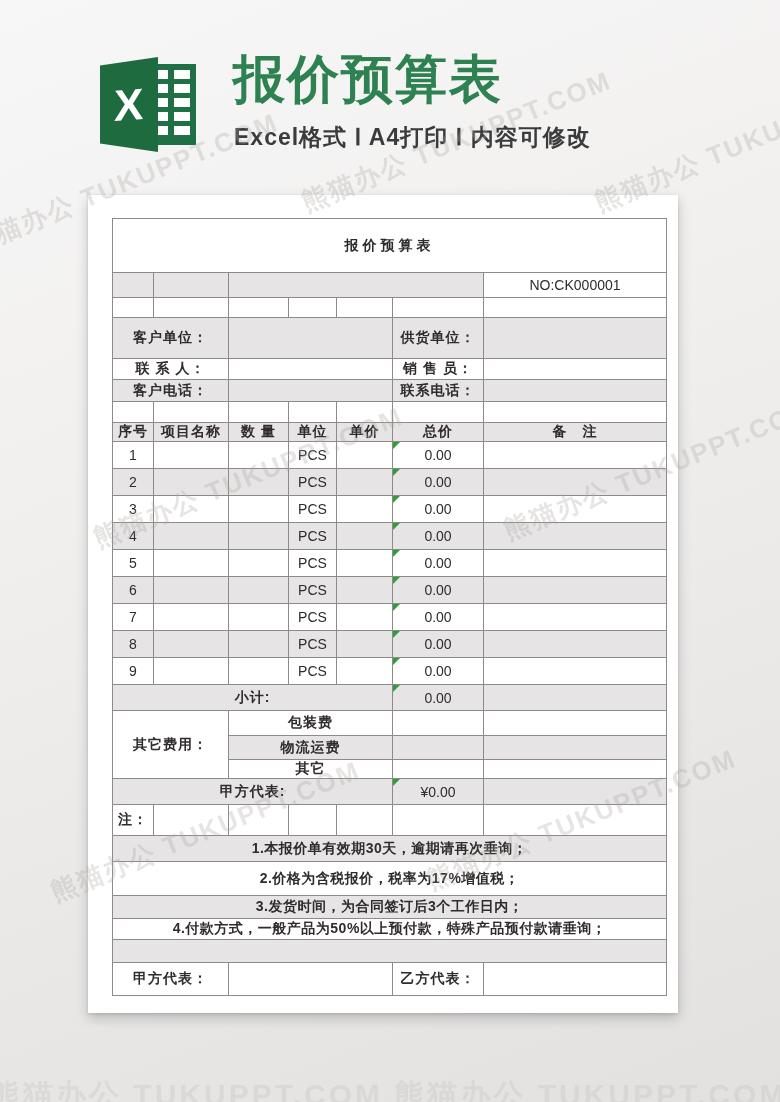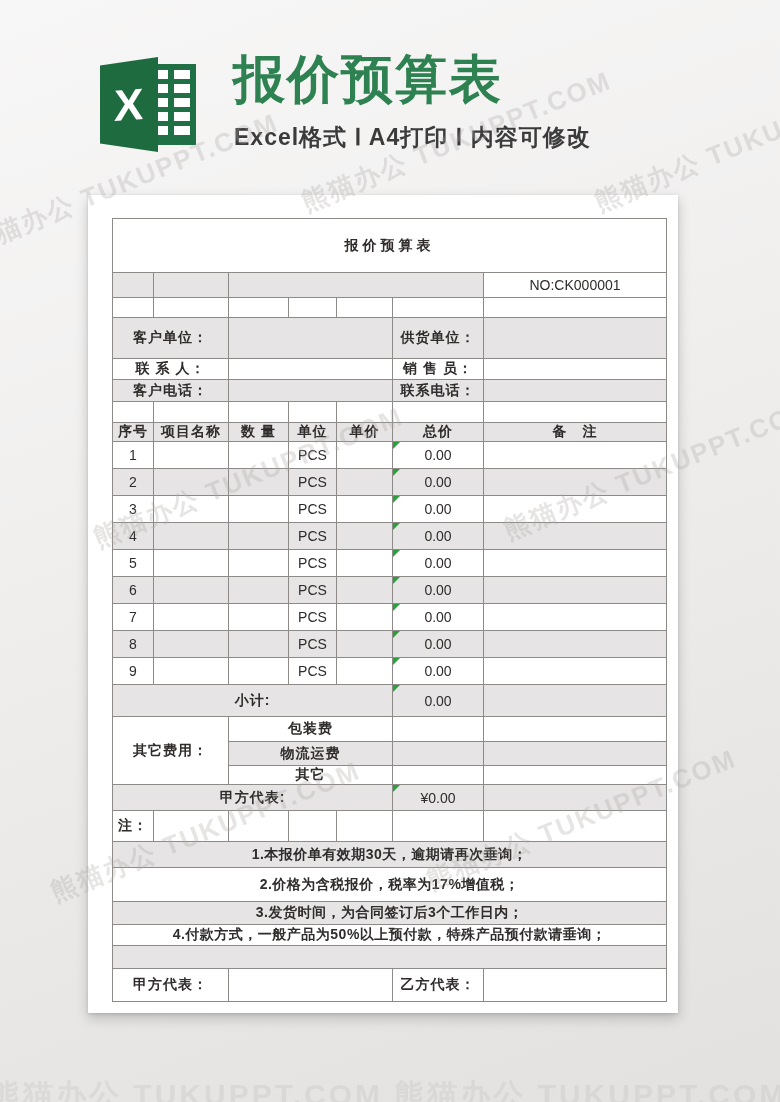--- a/index.html
+++ b/index.html
@@ -248,21 +248,21 @@
       <tr style="height:27px">
         <td class="num">9</td>
         <td></td>
             <td></td>
         <td class="num">PCS</td>
         <td></td>
         <td class="money"><i class="tri"></i><span>0.00</span></td>
         <td></td>
       </tr>
 
-      <tr style="height:32px">
+      <tr style="height:26px">
         <td colspan="5" class="gray lbl">小计:</td>
         <td class="gray money-c"><i class="tri"></i><span>0.00</span></td>
         <td class="gray"></td>
       </tr>
 
       <tr style="height:25px">
         <td colspan="2" rowspan="3" class="lbl">其它费用：</td>
         <td colspan="3" class="lbl">包装费</td>
         <td></td>
         <td></td>

